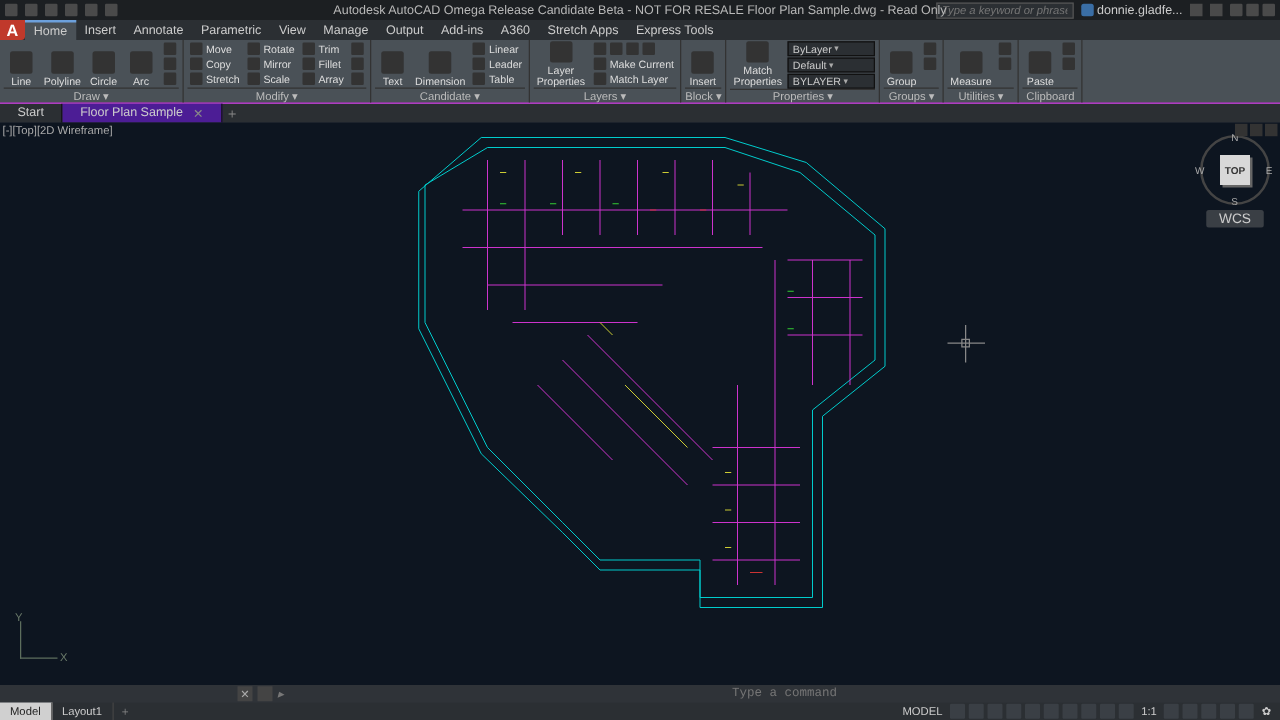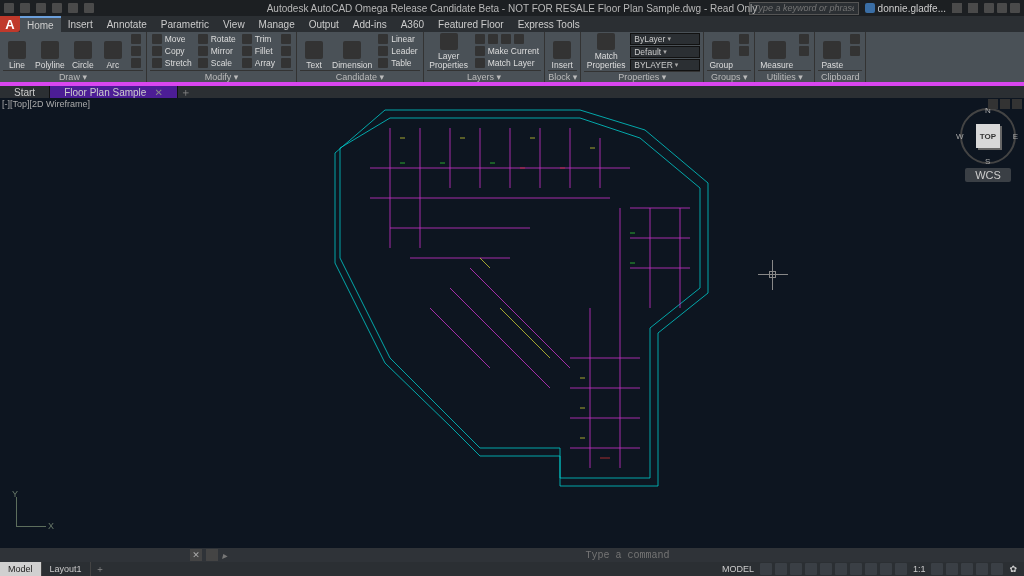--- a/index.html
+++ b/index.html
@@ -31,21 +31,21 @@
   .bigbtn .ic { width:18px; height:18px; background:#333; border-radius:2px; }
   .bigbtn .lb { font-size:8.5px; color:#ddd; line-height:1; text-align:center; margin-top:2px; }
   .col { display:flex; flex-direction:column; gap:1px; }
   .rowbtn { display:flex; align-items:center; gap:3px; height:11px; padding:0 2px; cursor:pointer; white-space:nowrap; }
   .rowbtn .ic { width:10px; height:10px; background:#333; border-radius:1px; }
   .rowbtn .lb { font-size:8.5px; color:#ddd; }
   .dd::after { content:"▾"; font-size:7px; margin-left:2px; color:#aaa; }
   .combo { background:#2b2f33; border:1px solid #111; color:#ccc; font-size:8.5px; height:12px; padding:0 3px; display:flex; align-items:center; min-width:70px; }
 
   
-  .filetabs { height:16px; background:#2b2f33; display:flex; align-items:stretch; border-top:4px solid #d946ef; }
+  .filetabs { height:16px; background:#2b2f33; display:flex; align-items:stretch; border-top:1px solid #d946ef; }
   .ftab { padding:0 14px; display:flex; align-items:center; font-size:10px; color:#ccc; border-right:1px solid #111; cursor:pointer; }
   .ftab.active { background:#4c1d95; }
   .ftab .x { margin-left:8px; color:#888; }
   .ftplus { width:16px; display:flex; align-items:center; justify-content:center; color:#888; cursor:pointer; }
 
   
   .viewport-wrap { position:relative; height:calc(576px - 16px - 16px - 50px - 16px - 14px - 14px); }
   .vp-label { position:absolute; top:1px; left:2px; font-size:9px; color:#aaa; z-index:5; }
   .vp-ctrls { position:absolute; top:1px; right:2px; display:flex; gap:2px; z-index:5; }
   .vp-ctrls span { width:10px; height:10px; background:#333; display:inline-block; cursor:pointer; }
@@ -122,21 +122,21 @@
   <div class="logo">A</div>
   <div class="menutab active">Home</div>
   <div class="menutab">Insert</div>
   <div class="menutab">Annotate</div>
   <div class="menutab">Parametric</div>
   <div class="menutab">View</div>
   <div class="menutab">Manage</div>
   <div class="menutab">Output</div>
   <div class="menutab">Add-ins</div>
   <div class="menutab">A360</div>
-  <div class="menutab">Featured Floor</div>
+  <div class="menutab">Stretch Apps</div>
   <div class="menutab">Express Tools</div>
 </div>
 
 <div class="ribbon">
 
   <div class="panel">
     <div class="panel-body">
       <div class="bigbtn">
           <span class="ic"></span>
           <span class="lb">Line</span>

